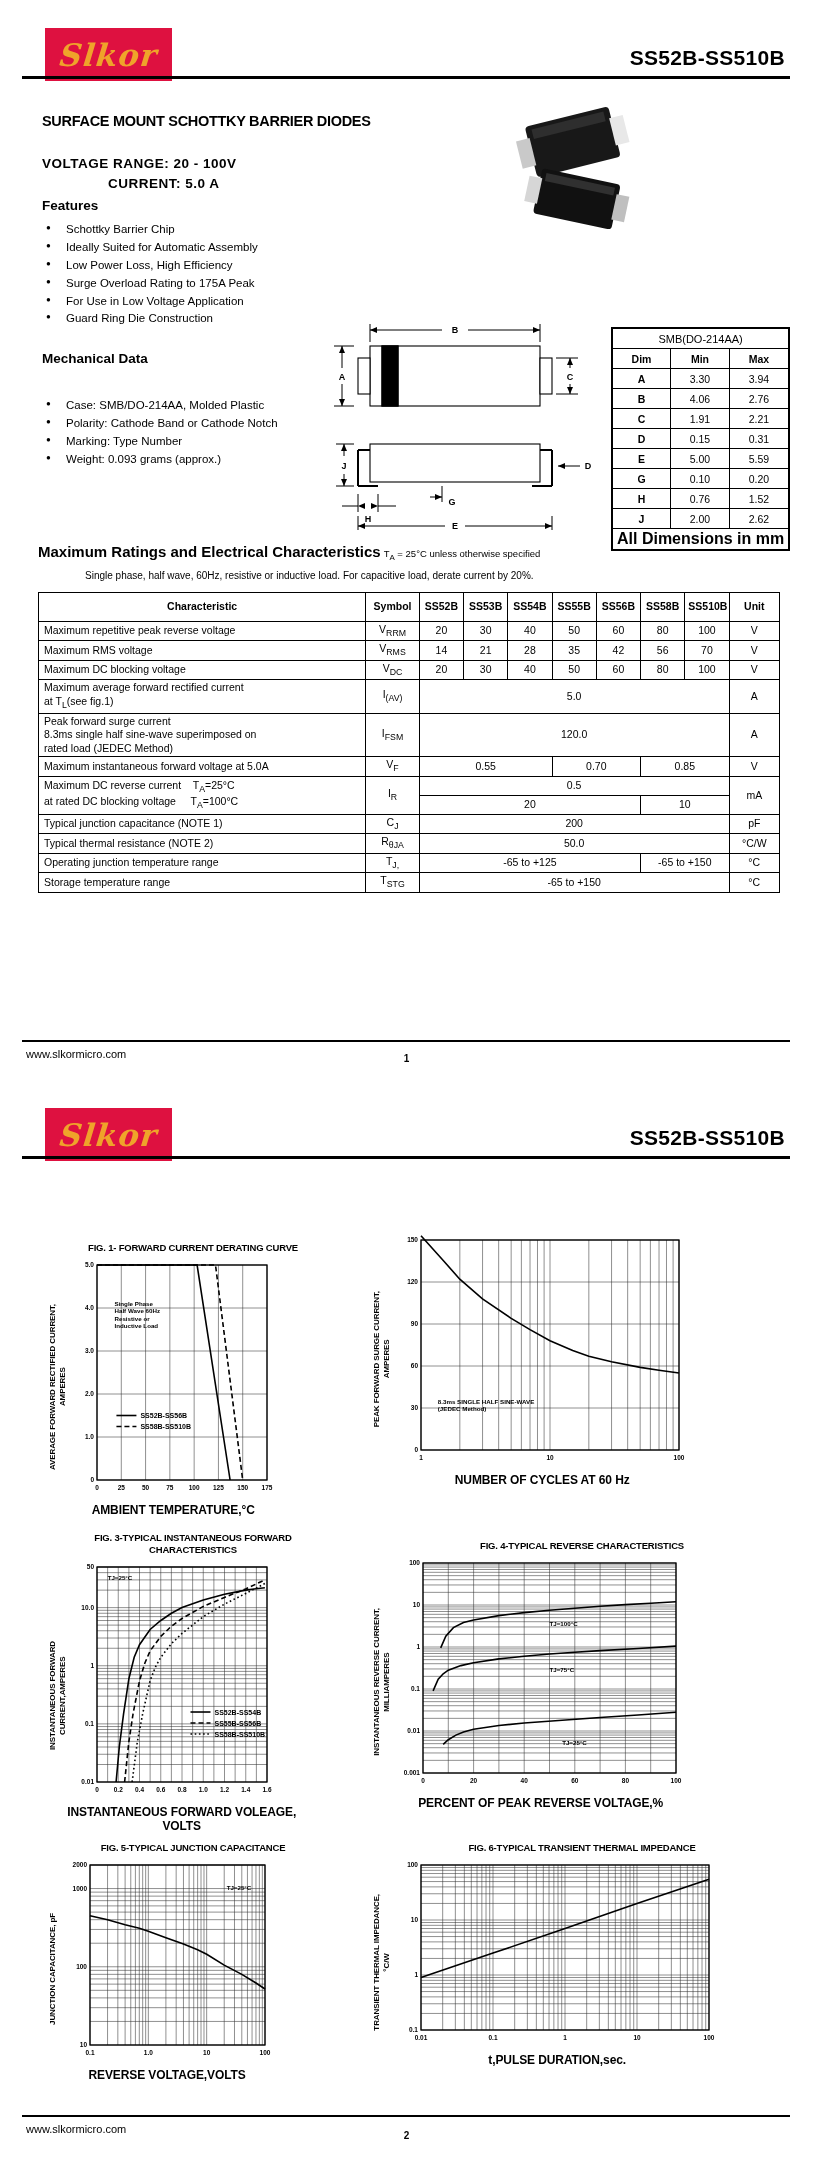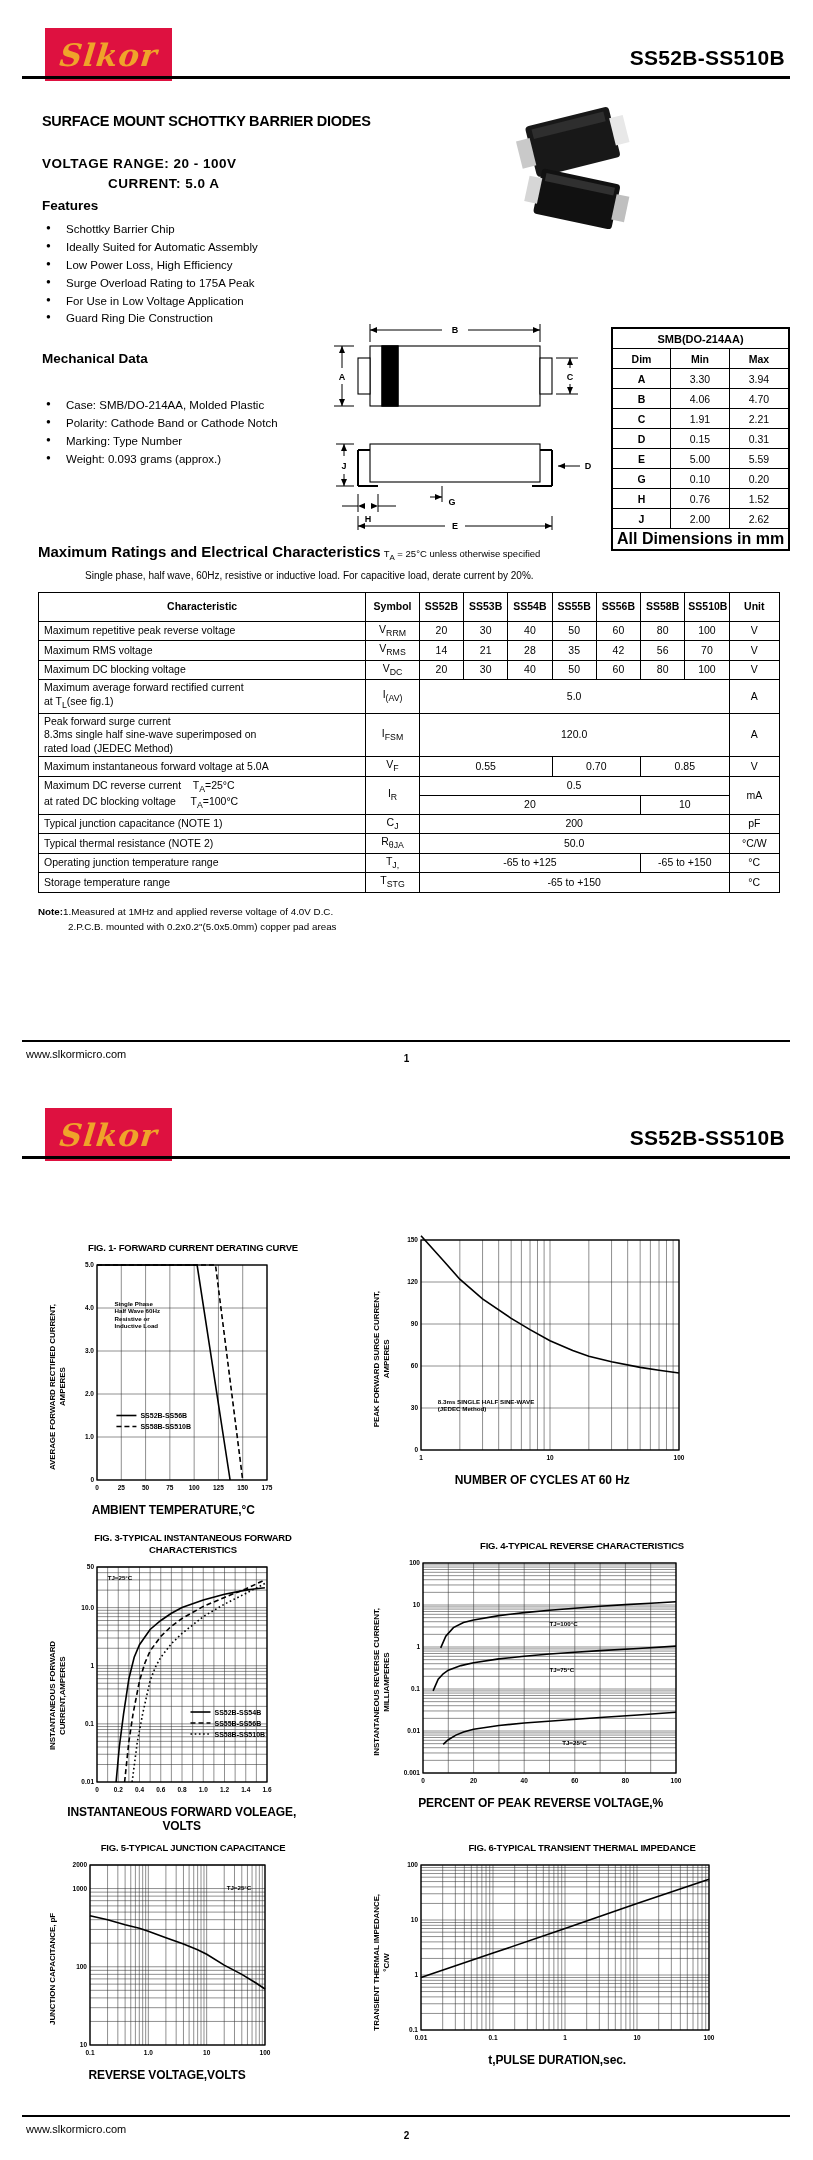--- a/index.html
+++ b/index.html
@@ -21,21 +21,21 @@
   ul.blist li{list-style:none;position:relative;padding-left:24px;margin-bottom:3.5px;white-space:pre-line;line-height:1.25;}
   ul.blist li::before{content:"●";position:absolute;left:4px;top:1px;font-size:8px;}
   .feat-list{left:42px;top:222px;width:300px;}
   .mech-list{left:42px;top:398px;width:320px;}
   
   .photo{position:absolute;left:492px;top:98px;}
   .pkg-draw{position:absolute;left:312px;top:316px;}
   .dim-table{position:absolute;left:611px;top:327px;border-collapse:collapse;font-size:10.5px;}
   .dim-table td,.dim-table th{border:1px solid #000;text-align:center;padding:1px 4px;height:17px;}
   .dim-table{border:2px solid #000;}
-  .dim-table .tt{font-weight:bold;font-size:11px;margin-top:20px;}
+  .dim-table .tt{font-weight:normal;font-size:11px;margin-top:20px;}
   .dim-table th{font-weight:bold;}
   .dim-table .ft{font-weight:bold;font-size:16px;}
   
   .rat-h{position:absolute;left:38px;top:543px;font-size:15px;font-weight:bold;}
   .rat-cond{font-size:9.5px;font-weight:normal;margin-left:3px;}
   .rat-sub{position:absolute;left:38px;top:570px;font-size:10px;margin-left:47px;}
   .rat-table{position:absolute;left:38px;top:592px;border-collapse:collapse;font-size:10.5px;width:742px;table-layout:fixed;}
   .rat-table th,.rat-table td{border:1px solid #000;text-align:center;padding:1px 3px;line-height:1.3;}
   .rat-table th{font-size:10.5px;height:26px;}
   .rat-table td{height:16px;}
@@ -177,21 +177,21 @@
           <th>Max</th>
         </tr>
         <tr>
           <th>A</th>
           <td>3.30</td>
           <td>3.94</td>
         </tr>
         <tr>
           <th>B</th>
           <td>4.06</td>
-          <td>4.70</td>
+          <td>2.76</td>
         </tr>
         <tr>
           <th>C</th>
           <td>1.91</td>
           <td>2.21</td>
         </tr>
         <tr>
           <th>D</th>
           <td>0.15</td>
           <td>0.31</td>
@@ -340,24 +340,20 @@
         </tr>
         <tr>
           <td class="al">Storage temperature range</td>
           <td>T<sub>STG</sub></td>
           <td colspan="7">-65 to +150</td>
           <td>°C</td>
         </tr>
       </tbody>
     </table>
 
-  <div class="notes">
-    <div><b>Note:</b><span>1.Measured at 1MHz and applied reverse voltage of 4.0V D.C.</span></div>
-    <div class="n2">2.P.C.B. mounted with 0.2x0.2"(5.0x5.0mm) copper pad areas</div>
-  </div>
 
   <div class="ft-rule" style="top:1040px"></div>
   <div class="ft-site" style="top:1048px">www.slkormicro.com</div>
   <div class="ft-page" style="top:1053px">1</div>
 </div>
 
 <div class="page">
   <div class="hdr-logo">
     <span>Slkor</span>
   </div>

